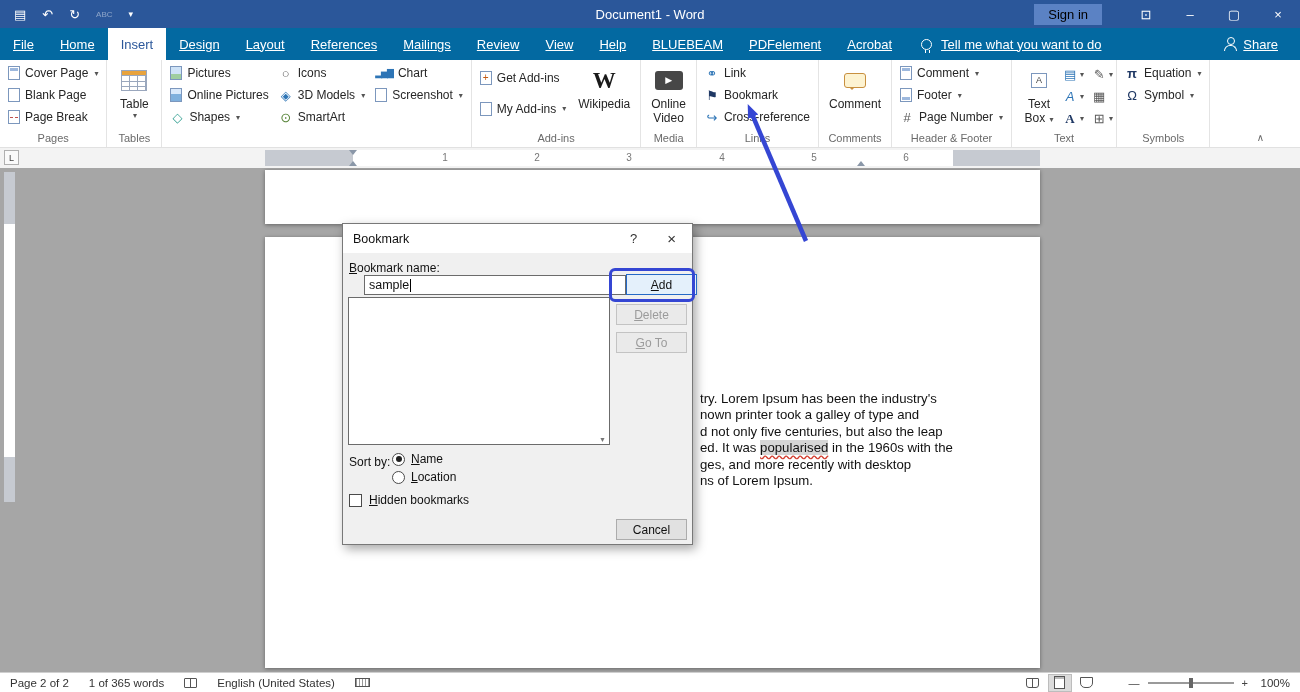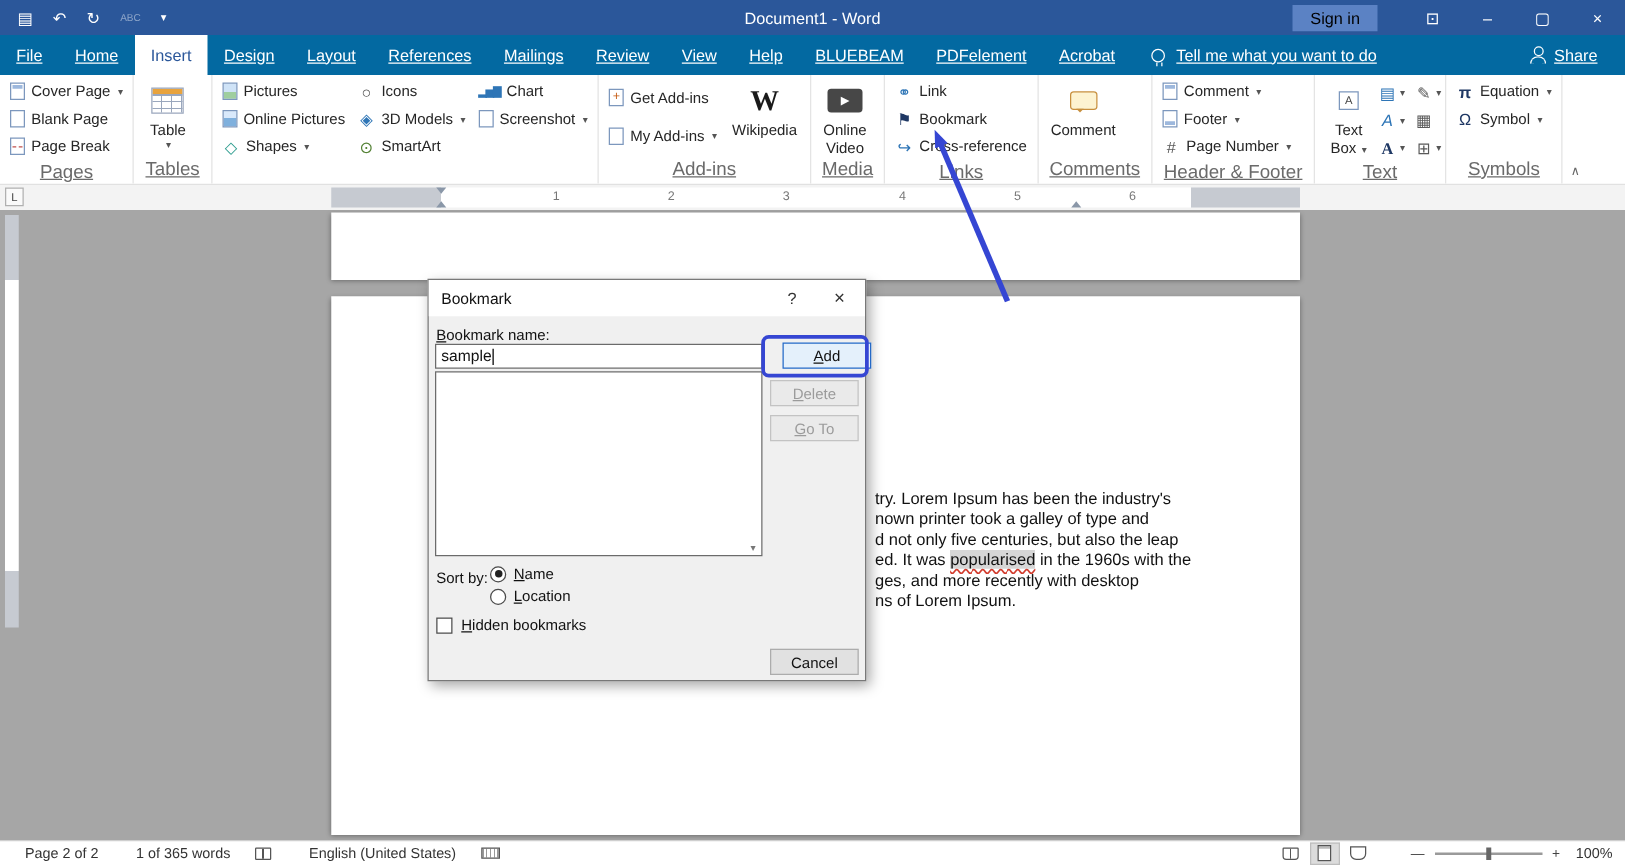--- a/index.html
+++ b/index.html
@@ -31,21 +31,21 @@
   .bulb:after { content:""; position:absolute; left:2.5px; bottom:-4px; width:3px; height:3px; border-left:1.5px solid #fff; border-right:1.5px solid #fff; }
   .share { margin-left:auto; display:flex; align-items:center; gap:7px; padding-right:22px; font-size:13px; }
   .person { width:12px; height:12px; position:relative; display:inline-block; }
   .person:before { content:""; position:absolute; top:-1px; left:3px; width:6px; height:6px; border:1.3px solid #fff; border-radius:50%; }
   .person:after { content:""; position:absolute; bottom:-1px; left:0; width:11px; height:5px; border:1.3px solid #fff; border-bottom:none; border-radius:6px 6px 0 0; }
 
   
   .ribbon { height:88px; background:#fff; display:flex; align-items:stretch; border-bottom:1px solid #e1e1e1; position:relative; overflow:hidden; }
   .group { display:flex; flex-direction:column; border-right:1px solid #e4e4e4; padding:2px 3px 0; flex-shrink:0; }
   .gbody { display:flex; flex:1; align-items:flex-start; }
-  .glabel { text-align:center; font-size:15px; color:#6a6a6a; padding:1px 6px 3px; white-space:nowrap;text-decoration:underline; }
+  .glabel { text-align:center; font-size:11px; color:#6a6a6a; padding:1px 6px 3px; white-space:nowrap; }
   .col { display:flex; flex-direction:column; }
   .sbtn { display:flex; align-items:center; gap:5px; padding:3px 5px; font-size:12px; white-space:nowrap; height:22px; }
   .dd { font-size:8px; color:#555; margin-left:1px; }
   .bbtn { display:flex; flex-direction:column; align-items:center; font-size:12px; padding:4px 7px 0; text-align:center; line-height:1.2; min-width:48px; }
   .bicon { height:28px; display:flex; align-items:center; justify-content:center; margin-bottom:3px; }
   .collapse { position:absolute; right:36px; bottom:4px; font-size:10px; color:#666; }
 
   
   .gi { font-size:13px; min-width:14px; text-align:center; display:inline-block; line-height:1; }
   .c-blue { color:#2e75b6; } .c-green { color:#548235; } .c-navy { color:#1f3864; }
@@ -91,21 +91,21 @@
   .doctext { position:absolute; left:435px; top:154px; width:290px; font-size:13.2px; line-height:16.4px; color:#111; }
   .marked { background:#d6d6d6; text-decoration-line:underline; text-decoration-style:wavy; text-decoration-color:#d23c2e; text-underline-offset:2px; }
 
   
   .dialog { position:absolute; left:342px; top:55px; width:351px; height:322px; background:#f0f0f0;
       border:1px solid #787878; box-shadow:3px 4px 10px rgba(0,0,0,.35); z-index:40; font-size:12px; color:#111; }
   .dlg-title { height:29px; background:#fff; display:flex; align-items:center; padding:0 10px; font-size:12.5px; }
   .dlg-tbtns { margin-left:auto; display:flex; align-items:center; gap:30px; color:#333; padding-right:6px; }
   .dlg-help { font-size:13px; } .dlg-x { font-size:15px; }
   .dlg-label { position:absolute; left:6px; top:37px; }
-  .dlg-input { position:absolute; left:5px; top:51px; width:262px; height:20px; background:#fff; border:1px solid #6b6b6b; font-size:12.5px; padding:1px 4px; display:flex; align-items:center; }
+  .dlg-input { position:absolute; left:21px; top:51px; width:262px; height:20px; background:#fff; border:1px solid #6b6b6b; font-size:12.5px; padding:1px 4px; display:flex; align-items:center; }
   .caret { display:inline-block; width:1px; height:13px; background:#000; margin-left:1px; }
   .annot { position:absolute; left:266px; top:44px; width:86px; height:34px; border:3px solid #3546d3; border-radius:6px; z-index:5; pointer-events:none; }
   .btn { position:absolute; width:71px; height:21px; display:flex; align-items:center; justify-content:center; font-size:12px; background:#e1e1e1; border:1px solid #acacac; }
   .btn-add { left:283px; top:50px; background:#e4f0fb; border-color:#2569c6; }
   .btn-dis { left:273px; color:#9b9b9b; background:#eaeaea; border-color:#c3c3c3; }
   .btn-del { top:80px; } .btn-goto { top:108px; }
   .btn-cancel { left:273px; top:295px; }
   .listbox { position:absolute; left:5px; top:73px; width:262px; height:148px; background:#fff; border:1px solid #6b6b6b; }
   .scrollhint { position:absolute; right:3px; bottom:1px; font-size:7px; color:#777; }
   .sortlbl { position:absolute; left:6px; top:231px; }
@@ -113,21 +113,21 @@
   .r1 { top:228px; } .r2 { top:246px; }
   .radio { width:13px; height:13px; border:1px solid #4a4a4a; border-radius:50%; background:#fff; display:inline-flex; align-items:center; justify-content:center; }
   .radio.sel:after { content:""; width:6px; height:6px; background:#222; border-radius:50%; }
   .checkrow { position:absolute; left:6px; top:269px; display:flex; align-items:center; gap:7px; }
   .checkbox { width:13px; height:13px; border:1px solid #4a4a4a; background:#fff; }
   .ak { display:inline-block; }
   .ak::first-letter { text-decoration:underline; }
 
   
   .statusbar { height:20px; background:#fff; border-top:1px solid #cfcfcf; display:flex; align-items:center; font-size:11.5px; color:#333; padding:0 10px; gap:0; }
-  .st { margin-right:20px; white-space:nowrap;margin-left:10px; }
+  .st { margin-right:20px; white-space:nowrap; }
   .mi-book { width:13px; height:10px; border:1px solid #555; border-radius:1px;
       background:linear-gradient(to right,rgba(0,0,0,0) 0 5px,#555 5px 6px,rgba(0,0,0,0) 6px); margin-right:20px; }
   .mi-kbd { width:15px; height:9px; border:1px solid #555; background:repeating-linear-gradient(to right,#999 0 1px,rgba(0,0,0,0) 1px 3px); }
   .st-right { margin-left:auto; display:flex; align-items:center; gap:8px; }
   .views { display:flex; align-items:center; gap:3px; margin-right:22px; }
   .viewic { width:24px; height:18px; display:flex; align-items:center; justify-content:center; }
   .viewic.active { background:#dcdcdc; border:1px solid #bdbdbd; }
   .mi-read { width:13px; height:10px; border:1px solid #555; border-radius:1px 1px 3px 3px;
       background:linear-gradient(to right,rgba(0,0,0,0) 0 5px,#555 5px 6px,rgba(0,0,0,0) 6px); }
   .mi-page { width:11px; height:13px; border:1px solid #555; background:#fff; box-shadow:inset 0 2px 0 #bbb; }

